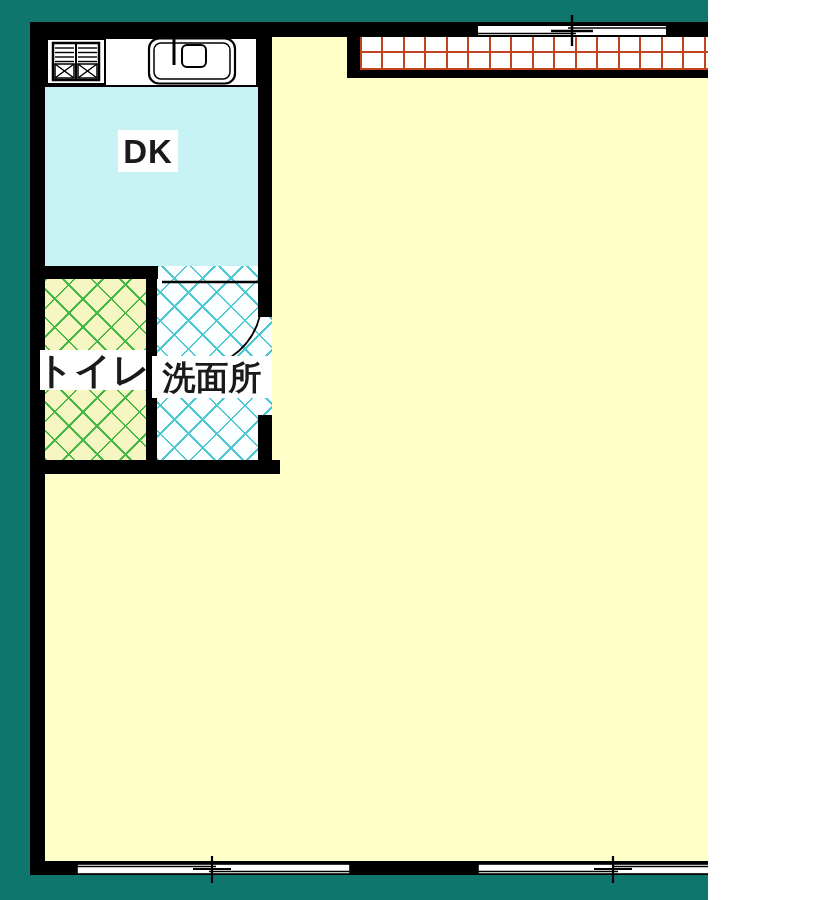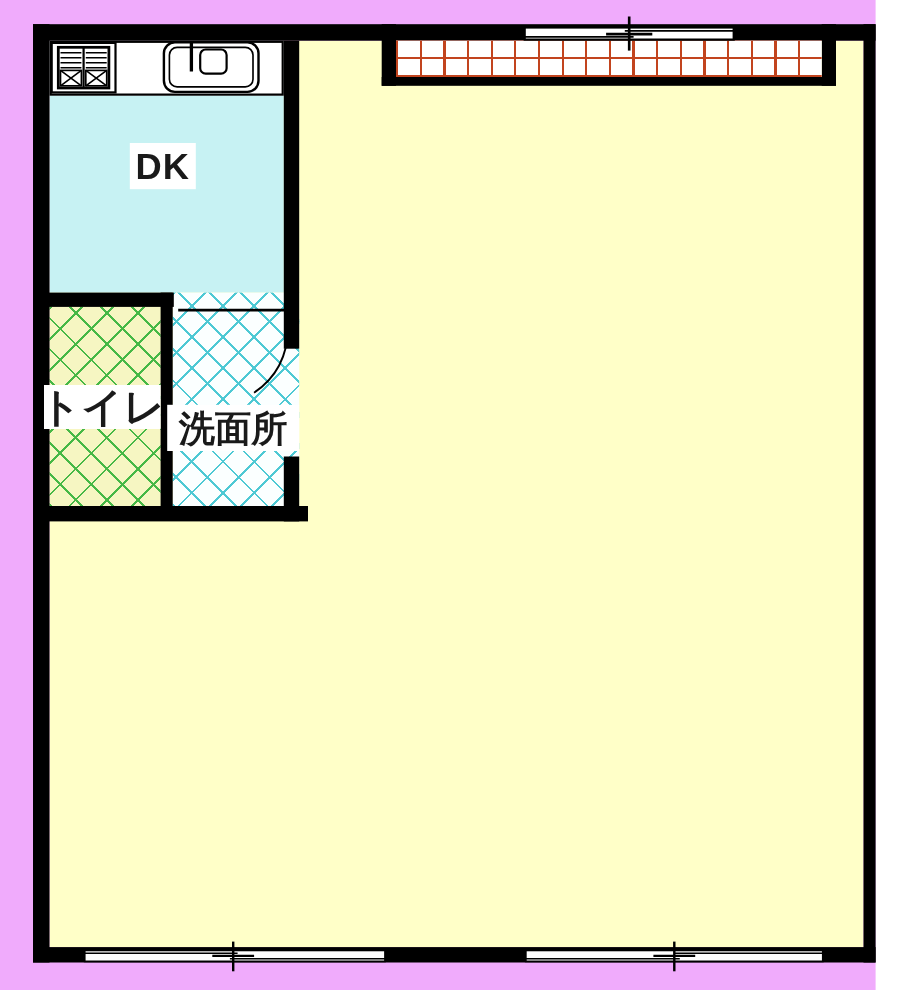--- a/index.html
+++ b/index.html
@@ -1,16 +1,16 @@
 <!DOCTYPE html>
 <html style="--wall: #000000; --dk-floor: #C7F2F3; --living-floor: #FFFFC8; --toilet-floor: #F6F6C2; --toilet-hatch: #46B846; --washroom-floor: #FBFFFF; --washroom-hatch: #4EC9D4; --window-grid: #C2441E; --label-text: #1A1A1A;"><head>
 <meta charset="utf-8">
 <style>
   html,body{margin:0;padding:0;background:#fff;font-family:"Liberation Sans",sans-serif;}
-  .canvas{position:relative;width:796px;height:900px;background:#f0abfc;overflow:hidden;text-align:center;}
+  .canvas{position:relative;width:708px;height:900px;background:#0f766e;overflow:hidden;text-align:center;}
   .wall{position:absolute;background:var(--wall,#000);}
   
   .floor-living{position:absolute;left:45px;top:37px;width:740px;height:824px;background:var(--living-floor,#FFFFC8);}
   .floor-dk{position:absolute;left:45px;top:37px;width:213px;height:229px;background:var(--dk-floor,#C7F2F3);}
   .floor-toilet{position:absolute;left:45px;top:279px;width:101px;height:181px;
     background-color:var(--toilet-floor,#F6F6C2);
     background-image:
       repeating-linear-gradient(45deg,var(--toilet-hatch,#46B846) 0 1.8px,transparent 1.8px 20px),
       repeating-linear-gradient(135deg,var(--toilet-hatch,#46B846) 0 1.8px,transparent 1.8px 20px);}
   .floor-washroom{position:absolute;left:157px;top:266px;width:115px;height:194px;
@@ -39,21 +39,21 @@
   .lw-bottom{left:347px;top:70px;width:413px;height:8px;}
   .lw-grid{position:absolute;left:360px;top:37px;width:387px;height:33px;background-color:#fff;
     background-image:
       repeating-linear-gradient(90deg,var(--window-grid,#C2441E) 0 2px,transparent 2px 21.5px),
       repeating-linear-gradient(0deg,var(--window-grid,#C2441E) 0 2px,transparent 2px 16.5px);}
   
   .room-label{position:absolute;background:#fff;display:flex;align-items:center;justify-content:center;
     color:var(--label-text,#1A1A1A);line-height:1;white-space:nowrap;}
   .label-dk{left:118px;top:130px;width:60px;height:42px;font-size:33px;font-weight:700;letter-spacing:1px;}
   .label-toilet{left:40px;top:350px;width:106px;height:40px;font-size:37px;font-weight:600;}
-  .label-washroom{left:152px;top:368px;width:120px;height:42px;font-size:33px;font-weight:600;}
+  .label-washroom{left:152px;top:356px;width:120px;height:42px;font-size:33px;font-weight:600;}
   .overlay{position:absolute;left:0;top:0;pointer-events:none;}
 </style>
 </head>
 <body>
 
 <div class="canvas">
 
   <div class="floor-living"></div>
   <div class="floor-dk"></div>
   <div class="floor-toilet"></div>

